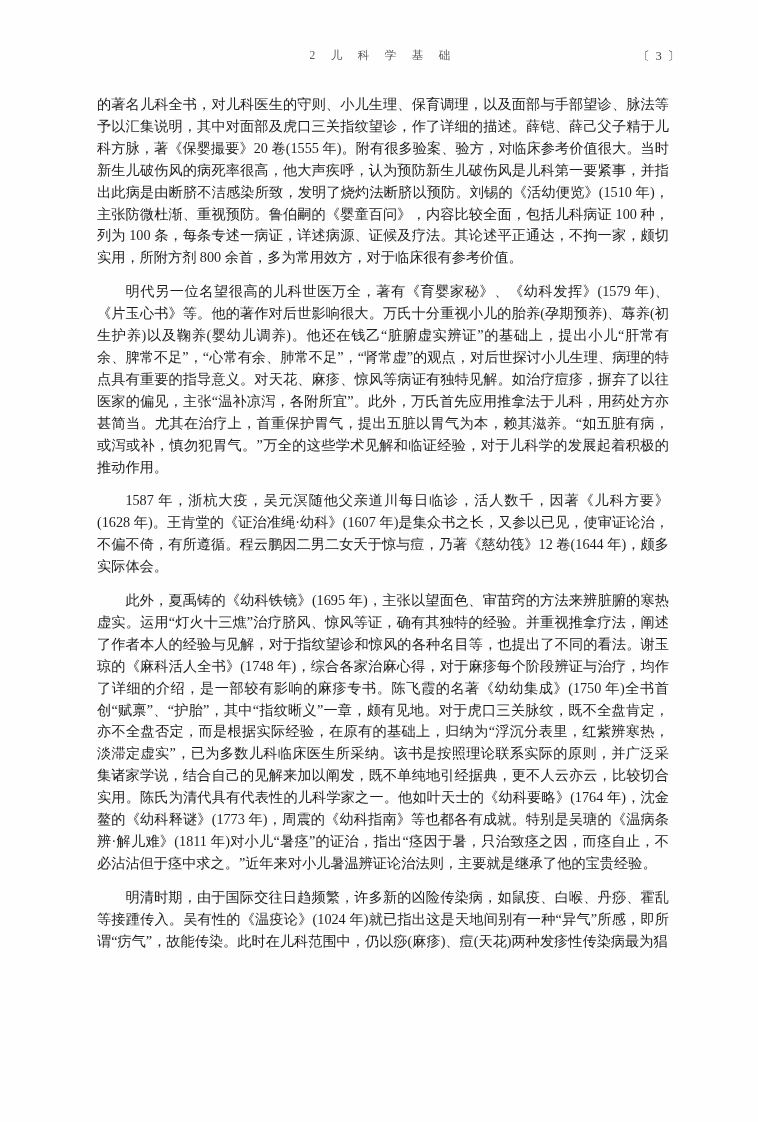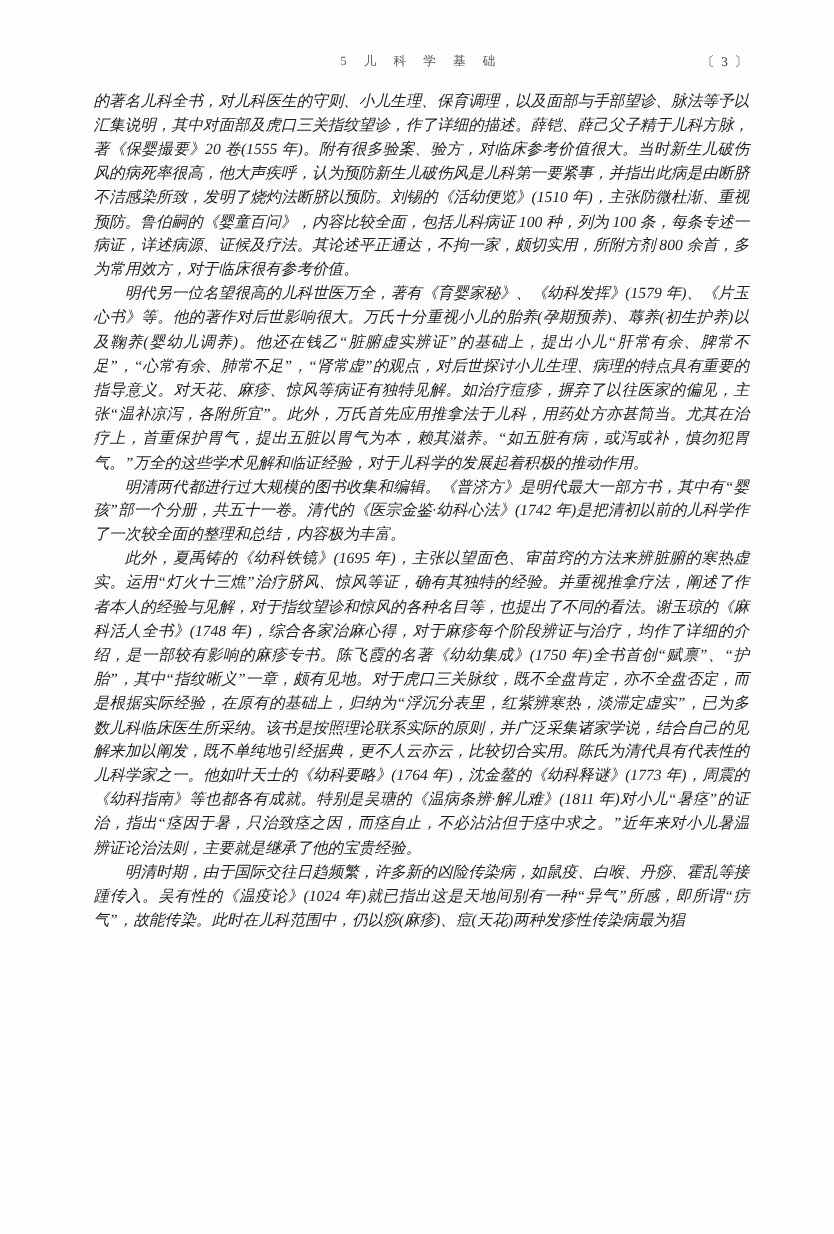--- a/index.html
+++ b/index.html
@@ -50,38 +50,37 @@
     top: 82px;
     left: 85px;
     width: 596px;
     color: #1d1d1d;
     font-size: 14.2px;
     line-height: 21.9px;
     text-align: justify;
     text-justify: inter-ideograph;
   }
   .body-text p {
-    margin: 0;
-    font-style: italic;
+    margin: 12px;
   }
   .body-text p.indent {
     text-indent: 2em;
   }
 </style>
 </head>
 <body>
 
 <div class="page">
 
   <div class="running-header">
-    <span class="chapter-title">5  儿 科 学 基 础</span>
+    <span class="chapter-title">2  儿 科 学 基 础</span>
     <span class="page-number">〔 3 〕</span>
   </div>
 
   <div class="body-text">
     <p>的著名儿科全书，对儿科医生的守则、小儿生理、保育调理，以及面部与手部望诊、脉法等予以汇集说明，其中对面部及虎口三关指纹望诊，作了详细的描述。薛铠、薛己父子精于儿科方脉，著《保婴撮要》20 卷(1555 年)。附有很多验案、验方，对临床参考价值很大。当时新生儿破伤风的病死率很高，他大声疾呼，认为预防新生儿破伤风是儿科第一要紧事，并指出此病是由断脐不洁感染所致，发明了烧灼法断脐以预防。刘锡的《活幼便览》(1510 年)，主张防微杜渐、重视预防。鲁伯嗣的《婴童百问》，内容比较全面，包括儿科病证 100 种，列为 100 条，每条专述一病证，详述病源、证候及疗法。其论述平正通达，不拘一家，颇切实用，所附方剂 800 余首，多为常用效方，对于临床很有参考价值。</p>
     <p class="indent">明代另一位名望很高的儿科世医万全，著有《育婴家秘》、《幼科发挥》(1579 年)、《片玉心书》等。他的著作对后世影响很大。万氏十分重视小儿的胎养(孕期预养)、蓐养(初生护养)以及鞠养(婴幼儿调养)。他还在钱乙“脏腑虚实辨证”的基础上，提出小儿“肝常有余、脾常不足”，“心常有余、肺常不足”，“肾常虚”的观点，对后世探讨小儿生理、病理的特点具有重要的指导意义。对天花、麻疹、惊风等病证有独特见解。如治疗痘疹，摒弃了以往医家的偏见，主张“温补凉泻，各附所宜”。此外，万氏首先应用推拿法于儿科，用药处方亦甚简当。尤其在治疗上，首重保护胃气，提出五脏以胃气为本，赖其滋养。“如五脏有病，或泻或补，慎勿犯胃气。”万全的这些学术见解和临证经验，对于儿科学的发展起着积极的推动作用。</p>
-    <p class="indent">明清两代都进行过大规模的图书收集和编辑。《普济方》是明代最大一部方书，其中有“婴孩”部一个分册，共五十一卷。清代的《医宗金鉴·幼科心法》(1742 年)是把清初以前的儿科学作了一次较全面的整理和总结，内容极为丰富。</p>
+    <p class="indent">1587 年，浙杭大疫，吴元溟随他父亲道川每日临诊，活人数千，因著《儿科方要》(1628 年)。王肯堂的《证治准绳·幼科》(1607 年)是集众书之长，又参以已见，使审证论治，不偏不倚，有所遵循。程云鹏因二男二女夭于惊与痘，乃著《慈幼筏》12 卷(1644 年)，颇多实际体会。</p>
     <p class="indent">此外，夏禹铸的《幼科铁镜》(1695 年)，主张以望面色、审苗窍的方法来辨脏腑的寒热虚实。运用“灯火十三燋”治疗脐风、惊风等证，确有其独特的经验。并重视推拿疗法，阐述了作者本人的经验与见解，对于指纹望诊和惊风的各种名目等，也提出了不同的看法。谢玉琼的《麻科活人全书》(1748 年)，综合各家治麻心得，对于麻疹每个阶段辨证与治疗，均作了详细的介绍，是一部较有影响的麻疹专书。陈飞霞的名著《幼幼集成》(1750 年)全书首创“赋禀”、“护胎”，其中“指纹晰义”一章，颇有见地。对于虎口三关脉纹，既不全盘肯定，亦不全盘否定，而是根据实际经验，在原有的基础上，归纳为“浮沉分表里，红紫辨寒热，淡滞定虚实”，已为多数儿科临床医生所采纳。该书是按照理论联系实际的原则，并广泛采集诸家学说，结合自己的见解来加以阐发，既不单纯地引经据典，更不人云亦云，比较切合实用。陈氏为清代具有代表性的儿科学家之一。他如叶天士的《幼科要略》(1764 年)，沈金鳌的《幼科释谜》(1773 年)，周震的《幼科指南》等也都各有成就。特别是吴瑭的《温病条辨·解儿难》(1811 年)对小儿“暑痉”的证治，指出“痉因于暑，只治致痉之因，而痉自止，不必沾沾但于痉中求之。”近年来对小儿暑温辨证论治法则，主要就是继承了他的宝贵经验。</p>
     <p class="indent">明清时期，由于国际交往日趋频繁，许多新的凶险传染病，如鼠疫、白喉、丹痧、霍乱等接踵传入。吴有性的《温疫论》(1024 年)就已指出这是天地间别有一种“异气”所感，即所谓“疠气”，故能传染。此时在儿科范围中，仍以痧(麻疹)、痘(天花)两种发疹性传染病最为猖</p>
   </div>
 
 </div>
 
 </body></html>

